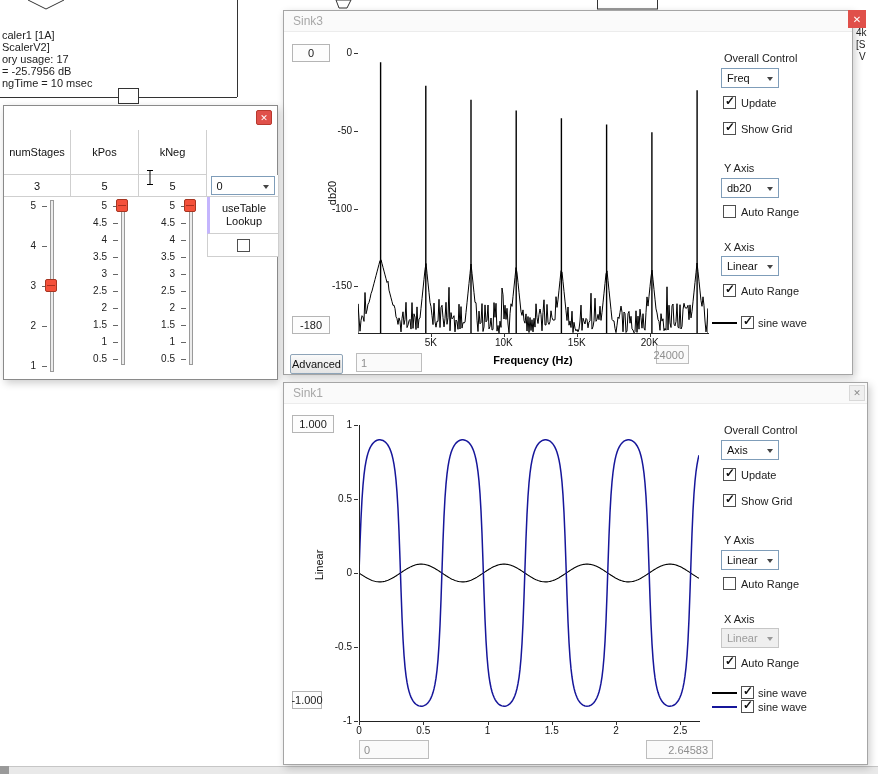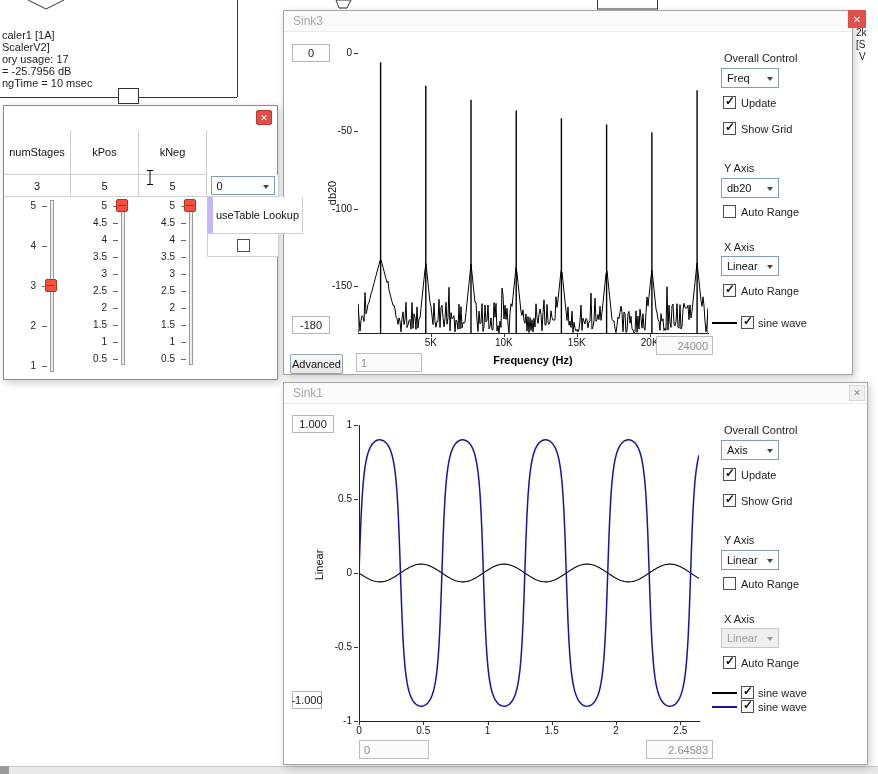--- a/index.html
+++ b/index.html
@@ -66,21 +66,21 @@
       <path d="M0,97.5 H237 M237.5,0 V97" fill="none" stroke="#333"></path>
       <rect x="118.5" y="88.5" width="20" height="15" fill="#fff" stroke="#333"></rect>
       <path d="M336,0 L351,0 L347,8 L339,8 Z" fill="#fff" stroke="#333"></path>
       <rect x="597.5" y="-6" width="60" height="15" fill="#fff" stroke="#333"></rect>
     </svg>
     <div class="schem-text" style="top:29px">caler1 [1A]</div>
     <div class="schem-text" style="top:41px">ScalerV2]</div>
     <div class="schem-text" style="top:53px">ory usage: 17</div>
     <div class="schem-text" style="top:65px">= -25.7956 dB</div>
     <div class="schem-text" style="top:77px">ngTime = 10 msec</div>
-    <div class="frag" style="left:856px;top:27px">2k</div>
+    <div class="frag" style="left:856px;top:27px">4k</div>
     <div class="frag" style="left:856px;top:39px">[S</div>
     <div class="frag" style="left:859px;top:51px">V</div>
   </div>
 
   <div class="abs" style="left:0;top:766px;width:878px;height:8px;background:#e9e9e9;border-top:1px solid #c6c6c6"></div>
   <div class="abs" style="left:0;top:766px;width:9px;height:8px;background:#9a9a9a"></div>
 
   <div class="app-close" style="background: rgb(224, 80, 74);">
     <span>✕</span>
   </div>
@@ -117,21 +117,21 @@
         <div class="tick-xlabel" style="left: 219.84px; top: 326px;">10K</div>
         <div class="tick-xmark" style="left: 292.76px; top: 322px;"></div>
         <div class="tick-xlabel" style="left: 292.76px; top: 326px;">15K</div>
         <div class="tick-xmark" style="left: 365.68px; top: 322px;"></div>
         <div class="tick-xlabel" style="left: 365.68px; top: 326px;">20K</div>
       </div>
     <div class="axis-name" style="left:74px;top:343px;width:350px">Frequency (Hz)</div>
 
     <div class="adv-btn" style="left:6px;top:343px;width:53px">Advanced</div>
     <div class="inbox" style="left:72px;top:342px;width:66px">1</div>
-    <div class="inbox right" style="left:372px;top:325px;width:57px">24000</div>
+    <div class="inbox right" style="left:372px;top:334px;width:33px">24000</div>
 
     <div class="ctl-title" style="top:41px">Overall Control</div>
     <div class="combo" style="top:57px">
       <span>Freq</span>
       <span class="chev"></span>
     </div>
     <div class="ctl-row" style="top:85px">
       <span class="cb checked"></span>
       <span>Update</span>
     </div>
@@ -268,21 +268,21 @@
     <div class="ws-cell" style="left:0;top:69px;width:67px;height:22px">3</div>
     <div class="ws-cell" style="left:67px;top:69px;width:68px;height:22px">5</div>
     <div class="ws-cell" style="left:135px;top:69px;width:68px;height:22px">5</div>
     <div class="ws-cell" style="left:203px;top:69px;width:72px;height:22px;padding:1px">
       <div class="combo inv-combo">
         <span>0</span>
         <span class="chev"></span>
       </div>
     </div>
 
-    <div class="ws-cell" style="left:203px;top:91px;width:96px;height:37px;border-left:6px solid #c4b5fd;line-height:13px;padding:2px">
+    <div class="ws-cell" style="left:203px;top:91px;width:72px;height:37px;border-left:3px solid #c4b5fd;line-height:13px;padding:2px">
       <span>useTable Lookup</span>
     </div>
     <div class="ws-cell" style="left:203px;top:128px;width:72px;height:23px;border-left:1px solid #cfcfcf">
       <span class="cb"></span>
     </div>
 
     <div class="slider-col" style="left:0;width:67px">
         <div class="slider-track" style="left: 46px; top: 3px; height: 172px;"></div>
         <div class="slider-tick-label" style="top: 2px; width: 32px;">5</div>
         <div class="slider-tick-dash" style="left: 38px; top: 9px;"></div>

